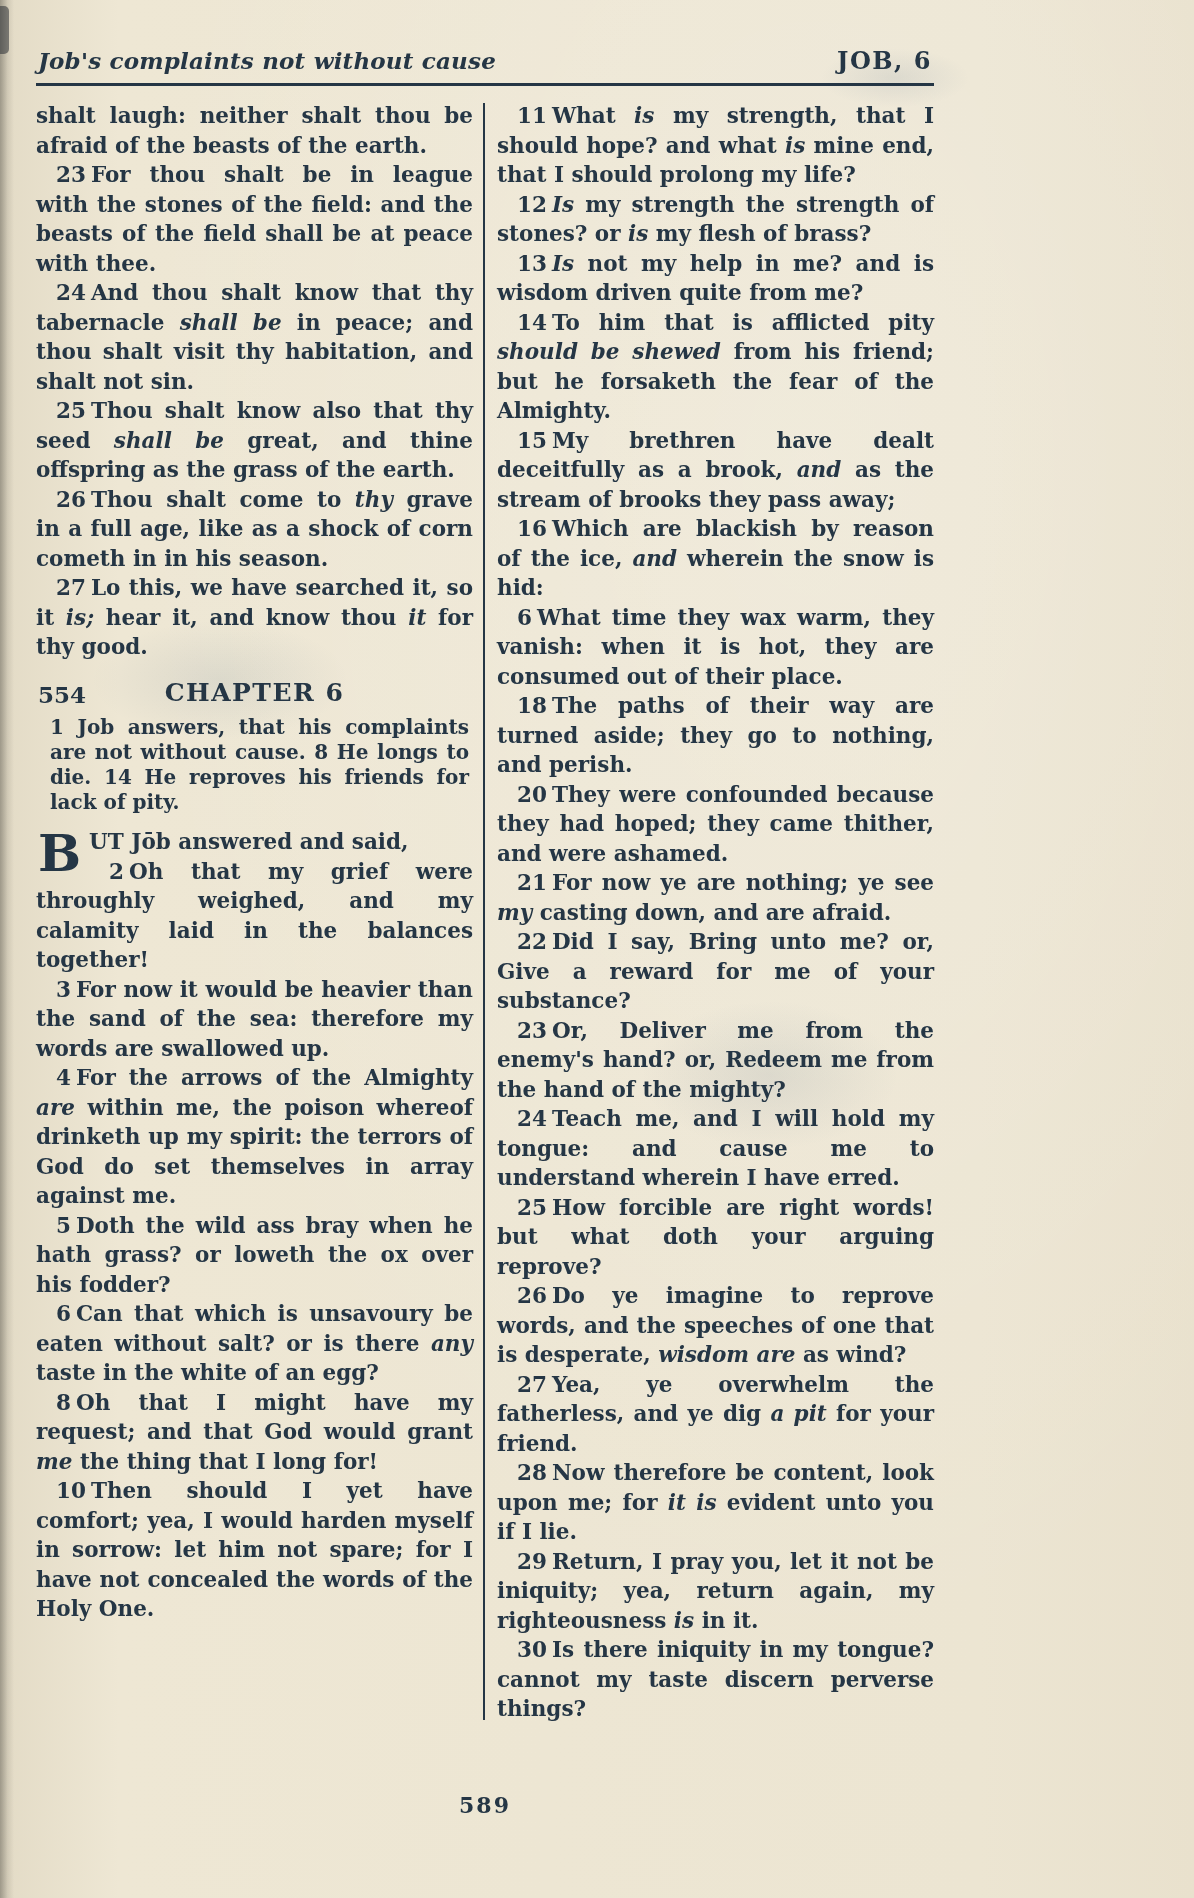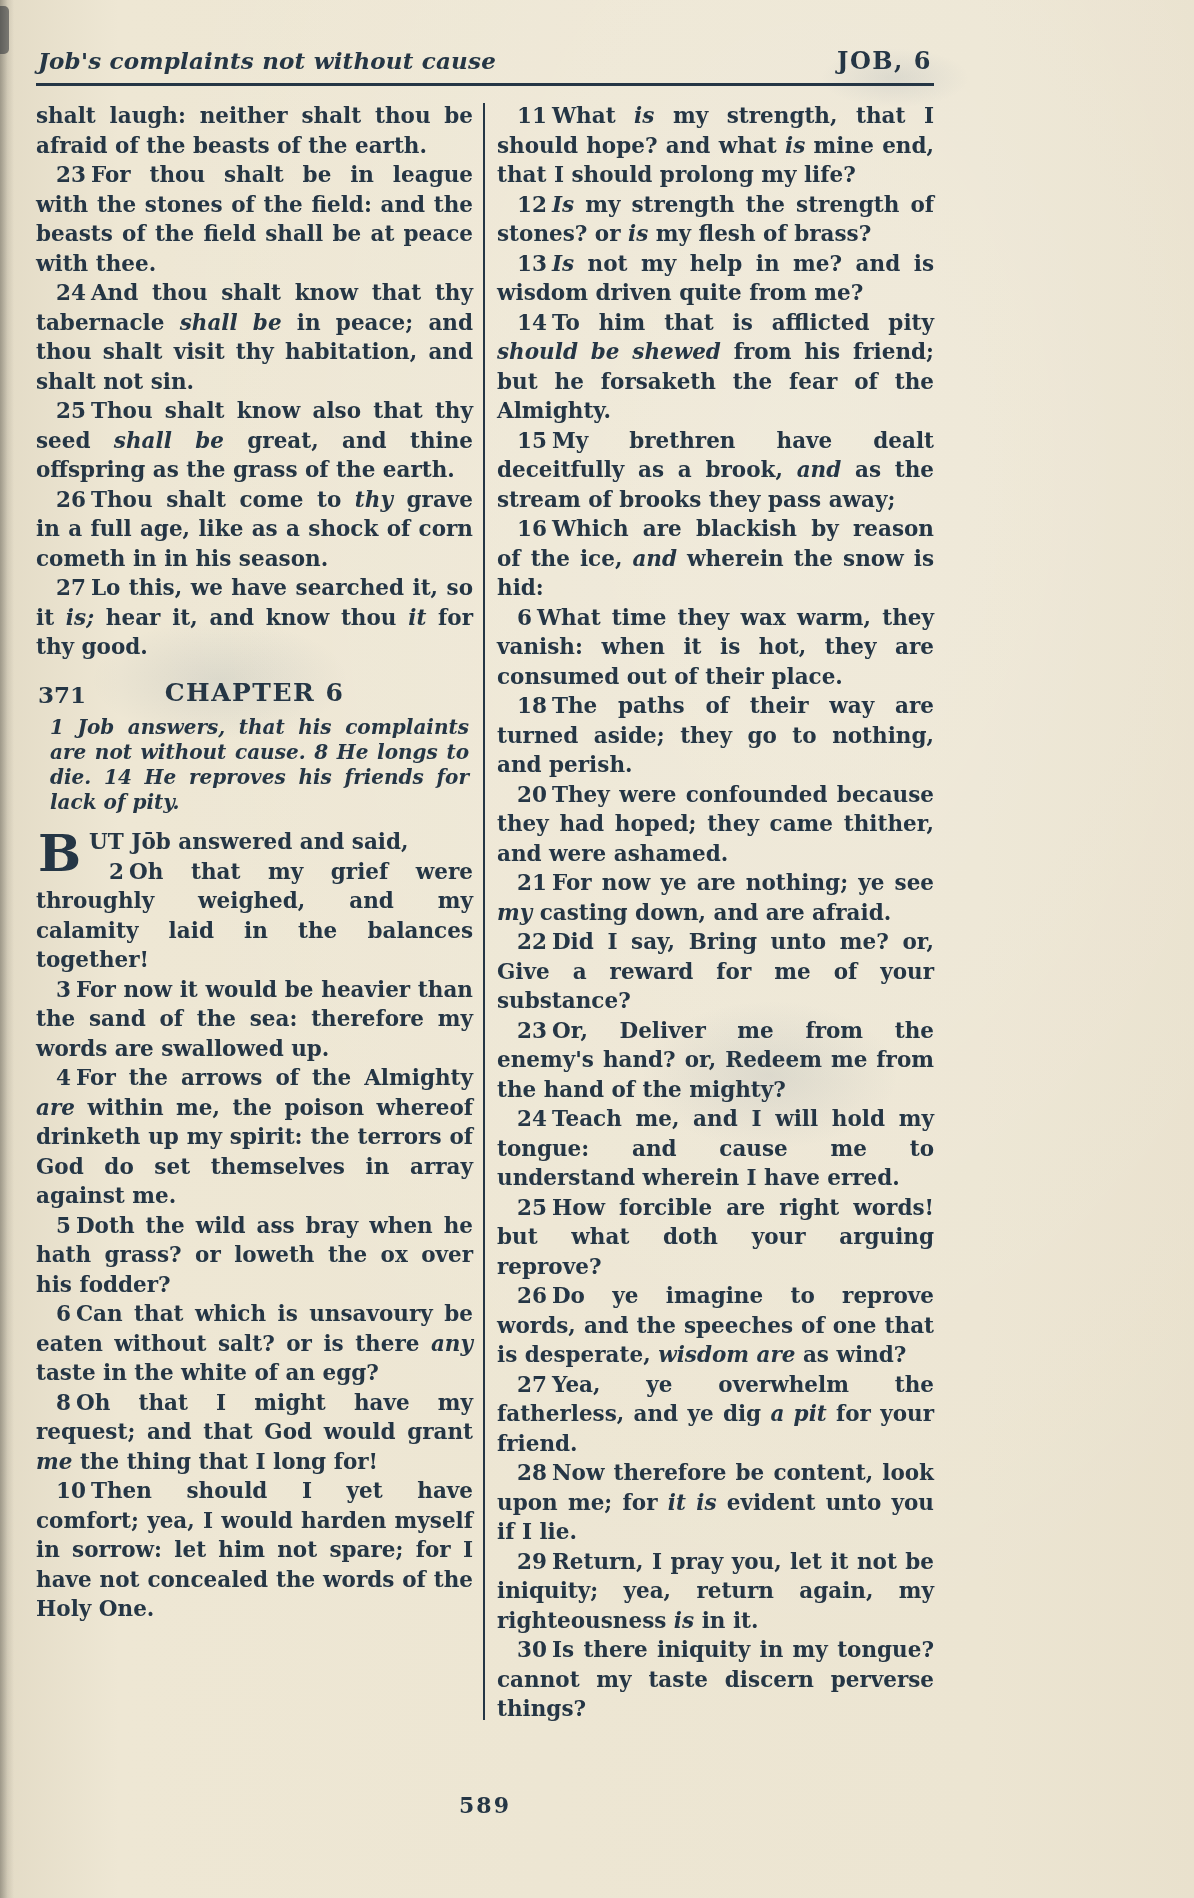--- a/index.html
+++ b/index.html
@@ -55,21 +55,21 @@
   .verse.continuation{text-indent:0;}
   .verse.firstline{text-indent:0;}
   .vnum{padding-right:5px;}
   .verse i{font-style:italic;}
 
   .chapter-heading{position:relative;text-align:center;font-weight:bold;
     font-size:25px;letter-spacing:1.5px;margin:16px 0 8px;}
   .chapter-num-left{position:absolute;left:2px;top:2px;font-size:23px;letter-spacing:0;}
 
   .summary{
-    font-style:italic;font-weight:bold;font-size:20px;line-height:25px;
+    font-weight:bold;font-size:20px;line-height:25px;
     margin:2px 4px 12px 14px;text-align:justify;
   }
   .drop-cap{float:left;font-weight:bold;font-size:51px;line-height:47px;margin:3px 8px 0 2px;}
 
   .page-footer{
     position:absolute;left:36px;top:1792px;width:898px;text-align:center;
     font-weight:bold;font-size:22px;letter-spacing:2px;
   }
 </style>
 </head>
@@ -93,21 +93,21 @@
         <div id="ch5-verses">
             <p class="verse continuation">shalt laugh: neither shalt thou be afraid of the beasts of the earth.</p>
             <p class="verse"><span class="vnum">23</span>For thou shalt be in league with the stones of the field: and the beasts of the field shall be at peace with thee.</p>
             <p class="verse"><span class="vnum">24</span>And thou shalt know that thy tabernacle <i>shall be</i> in peace; and thou shalt visit thy habitation, and shalt not sin.</p>
             <p class="verse"><span class="vnum">25</span>Thou shalt know also that thy seed <i>shall be</i> great, and thine offspring as the grass of the earth.</p>
             <p class="verse"><span class="vnum">26</span>Thou shalt come to <i>thy</i> grave in a full age, like as a shock of corn cometh in in his season.</p>
             <p class="verse"><span class="vnum">27</span>Lo this, we have searched it, so it <i>is;</i> hear it, and know thou <i>it</i> for thy good.</p>
           </div>
 
         <div class="chapter-heading">
-          <span class="chapter-num-left">371</span>
+          <span class="chapter-num-left">554</span>
           <span class="chapter-title">CHAPTER 6</span>
         </div>
 
         <p class="summary">1 Job answers, that his complaints are not without cause. 8 He longs to die. 14 He reproves his friends for lack of pity.</p>
 
         <div id="ch6-text">
             <span class="drop-cap">B</span>
             <p class="verse firstline">UT Jōb answered and said,</p>
             <p class="verse"><span class="vnum">2</span>Oh that my grief were throughly weighed, and my calamity laid in the balances together!</p>
             <p class="verse"><span class="vnum">3</span>For now it would be heavier than the sand of the sea: therefore my words are swallowed up.</p>

